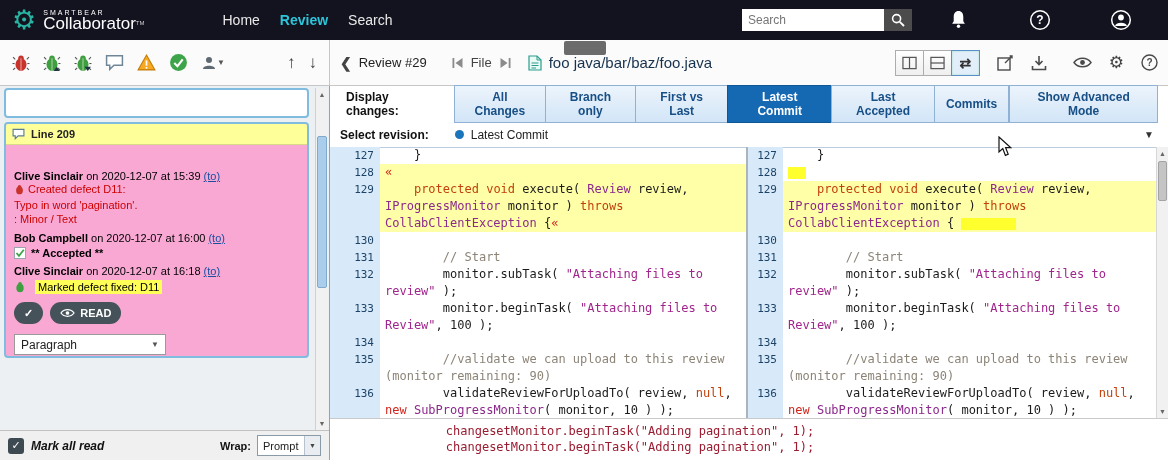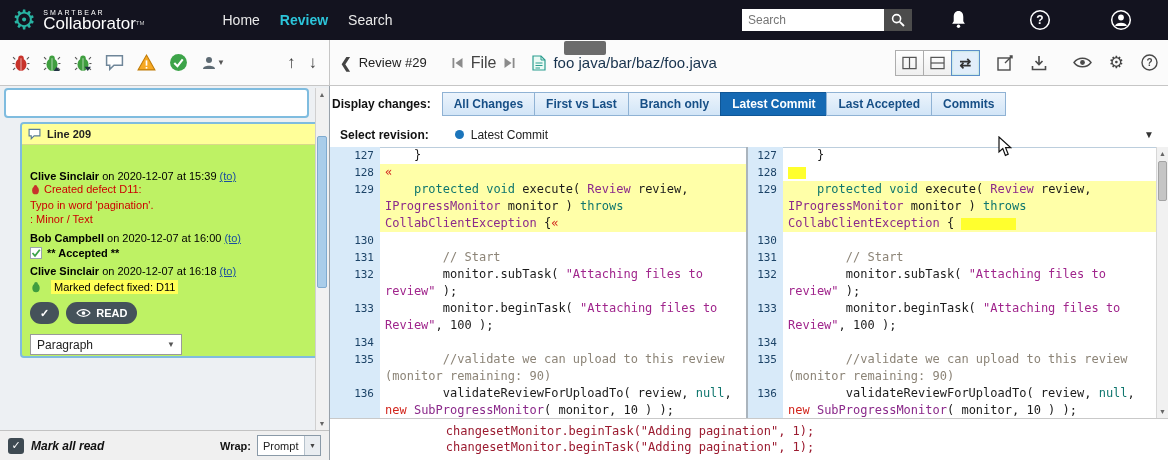--- a/index.html
+++ b/index.html
@@ -21,34 +21,34 @@
   .top-icon{position:absolute;top:9px;cursor:pointer;}
 
   
   .toolbar2{position:absolute;top:40px;left:0;width:1168px;height:46px;background:#fbfbfb;border-bottom:1px solid #c6c6c6;display:flex;box-sizing:border-box;}
   .tb-left{width:330px;border-right:1px solid #c6c6c6;display:flex;align-items:center;gap:13px;padding:0 12px;box-sizing:border-box;flex:none;}
   .tb-right{flex:1;display:flex;align-items:center;padding:0 10px;position:relative;}
   .tbi{display:flex;align-items:center;cursor:pointer;}
   .arrow-glyph{font-size:17px;font-weight:bold;color:#3c3c3c;}
   .back-chev{font-size:14px;font-weight:bold;color:#444;margin-right:7px;}
   .review-label{font-size:13px;color:#222;margin-right:24px;}
-  .file-label{font-size:16px;color:#444;margin:0 7px;}
+  .file-label{font-size:13px;color:#444;margin:0 7px;}
   .file-path{font-size:15px;color:#17324d;margin-left:7px;}
   .tooltip-frag{position:absolute;left:234px;top:1px;width:42px;height:14px;background:#6b6b6b;border-radius:2px;}
   .btn-group{display:flex;margin-left:auto;}
   .tb-btn{width:29px;height:26px;border:1px solid #adadad;background:linear-gradient(#fff,#efefef);display:flex;align-items:center;justify-content:center;margin-left:-1px;cursor:pointer;}
   .tb-btn.active{background:#e2eefa;border-color:#5b8fc9;box-shadow:inset 0 0 2px #9db;position:relative;z-index:1;}
   .tb-ico{margin-left:17px;cursor:pointer;display:flex;align-items:center;}
   .gear-glyph{font-size:17px;color:#444;line-height:1;}
   .compare-glyph{font-size:14px;color:#333;font-weight:bold;}
 
   
   .sidebar{position:absolute;left:0;top:86px;width:330px;height:374px;background:#edf0f3;border-right:1px solid #99a1a9;box-sizing:border-box;}
   .side-top-panel{position:absolute;left:4px;top:2px;width:305px;height:30px;background:#fff;border:2px solid #7fbcdf;border-radius:4px;box-sizing:border-box;}
-  .thread-panel{position:absolute;left:20px;top:36px;width:305px;height:236px;background:#bef264;border:2px solid #7fbcdf;border-radius:4px;box-sizing:border-box;overflow:hidden;}
+  .thread-panel{position:absolute;left:4px;top:36px;width:305px;height:236px;background:#f9a8d4;border:2px solid #7fbcdf;border-radius:4px;box-sizing:border-box;overflow:hidden;}
   .thread-head{height:20px;background:#ffff99;border-bottom:1px solid #d9d98a;display:flex;align-items:center;padding:0 6px;}
   .thread-head .lbl{font-size:11px;font-weight:bold;color:#222;margin-left:6px;}
   .thread-body{padding:5px 8px;font-size:11px;color:#000;}
   .meta{margin-top:20px;}
   .meta b{font-weight:bold;}
   .meta a{color:#1a4fa0;text-decoration:underline;cursor:pointer;}
   .defect{color:#cc0000;line-height:14px;}
   .defect .ic{vertical-align:-2px;margin-right:3px;}
   .accepted{margin-top:3px;font-weight:bold;display:flex;align-items:center;gap:5px;}
   .fixedrow{margin-top:3px;display:flex;align-items:center;gap:9px;}
@@ -70,42 +70,42 @@
   .side-footer{position:absolute;left:0;bottom:0;width:329px;height:30px;background:#f0f0f0;border-top:1px solid #c2c2c2;display:flex;align-items:center;padding:0 8px;box-sizing:border-box;}
   .mark-check{width:16px;height:16px;background:#3e4a52;border-radius:3px;color:#fff;font-size:11px;display:flex;align-items:center;justify-content:center;cursor:pointer;}
   .mark-label{font-size:12px;font-weight:bold;color:#111;margin-left:7px;font-style:italic;}
   .wrap-label{margin-left:auto;font-size:11px;font-weight:bold;color:#111;}
   .wrap-select{margin-left:6px;width:62px;height:19px;border:1px solid #8a9aa8;background:#fff;display:flex;align-items:center;font-size:11px;color:#222;cursor:pointer;}
   .wrap-select .txt{flex:1;padding-left:5px;}
   .wrap-select .car{width:15px;height:100%;border-left:1px solid #b6c2cc;background:#e9edf1;display:flex;align-items:center;justify-content:center;font-size:7px;color:#444;}
 
   
   .main{position:absolute;left:330px;top:86px;width:838px;height:374px;background:#fff;}
-  .controls1{position:absolute;top:0;left:0;right:0;height:36px;display:flex;align-items:center;padding-left:2px;}
+  .controls1{position:absolute;top:0;left:0;right:0;height:36px;display:flex;align-items:center;padding-left:16px;}
   .ctrl-label{font-size:12px;font-weight:bold;color:#111;margin-right:12px;}
   .modes{display:flex;}
   .mode{background:linear-gradient(#ecf4fc,#d2e5f7);border:1px solid #8fb2d4;color:#174f86;padding:4px 11px;margin-left:-1px;cursor:pointer;font:bold 12px "Liberation Sans",sans-serif;}
   .mode.active{background:#1569b3;border-color:#0f5696;color:#fff;}
   .adv-btn{margin-left:auto;margin-right:10px;background:linear-gradient(#ecf4fc,#d2e5f7);border:1px solid #8fb2d4;color:#174f86;padding:4px 11px;cursor:pointer;font:bold 12px "Liberation Sans",sans-serif;}
   .controls2{position:absolute;top:36px;left:0;right:0;height:25px;display:flex;align-items:center;padding-left:10px;border-bottom:1px solid #bccedd;cursor:pointer;}
   .rev-dot{width:9px;height:9px;border-radius:50%;background:#1b75bb;margin-left:14px;}
   .rev-value{font-size:12px;color:#222;margin-left:7px;}
   .rev-caret{margin-left:auto;margin-right:14px;font-size:10px;color:#333;}
 
   .diff{position:absolute;top:61px;left:0;width:838px;height:271px;display:flex;overflow:hidden;}
   .pane{overflow:hidden;}
   .paneL{width:416px;}
   .pane-div{width:2px;background:#aab4bd;}
   .paneR{width:408px;}
   .drow{display:flex;font-family:"DejaVu Sans Mono",monospace;font-size:12px;line-height:17px;}
   .gut{flex:none;width:50px;background:#d8eaf9;color:#1d4468;text-align:right;padding-right:6px;font-size:11px;box-sizing:border-box;}
   .paneR .gut{width:35px;}
   .code{flex:1;white-space:pre-wrap;word-break:break-word;padding-left:5px;min-height:17px;}
   .drow.hl .code{background:#ffffa8;}
-  .c-p{color:#1b1b1b}.c-k{color:#0f766e}.c-t{color:#8b2a8b}.c-s{color:#a0258c}.c-c{color:#8c8477}.c-m{color:#d2251c;}
+  .c-p{color:#1b1b1b}.c-k{color:#c2410c}.c-t{color:#8b2a8b}.c-s{color:#a0258c}.c-c{color:#8c8477}.c-m{color:#d2251c;}
   .yb{display:inline-block;height:12px;background:#ffff2e;vertical-align:middle;}
   .vscroll{width:12px;background:#f1f1f1;border-left:1px solid #d7d7d7;position:relative;box-sizing:border-box;}
   .vscroll .sarrow{height:13px;}
   .v-thumb{position:absolute;left:1px;top:14px;width:9px;height:40px;background:#c5c5c5;border:1px solid #a3a3a3;border-radius:2px;box-sizing:border-box;cursor:grab;}
   .diff-footer{position:absolute;top:332px;left:0;right:0;height:42px;border-top:1px solid #c9c9c9;background:#fff;font-family:"DejaVu Sans Mono",monospace;font-size:12px;line-height:16px;color:#9b1b30;white-space:pre;padding:4px 0 0 58px;box-sizing:border-box;}
 
   .cursor{position:absolute;left:998px;top:136px;z-index:50;pointer-events:none;}
 </style>
 </head>
 <body>
@@ -404,26 +404,27 @@
         <span class="car">▼</span>
       </span>
     </div>
   </aside>
 
   <main class="main">
     <div class="controls1">
       <span class="ctrl-label">Display changes:</span>
       <span class="modes" id="modes">
           <button class="mode">All Changes</button>
+          <button class="mode">Branch only</button>
           <button class="mode">First vs Last</button>
-          <button class="mode">Branch only</button>
           <button class="mode active">Latest Commit</button>
           <button class="mode">Last Accepted</button>
           <button class="mode">Commits</button>
         </span>
+      <button class="adv-btn">Show Advanced Mode</button>
     </div>
     <div class="controls2">
       <span class="ctrl-label">Select revision:</span>
       <span class="rev-dot"></span>
       <span class="rev-value">Latest Commit</span>
       <span class="rev-caret">▼</span>
     </div>
 
     <div class="diff">
       <div class="pane paneL" id="paneL">

